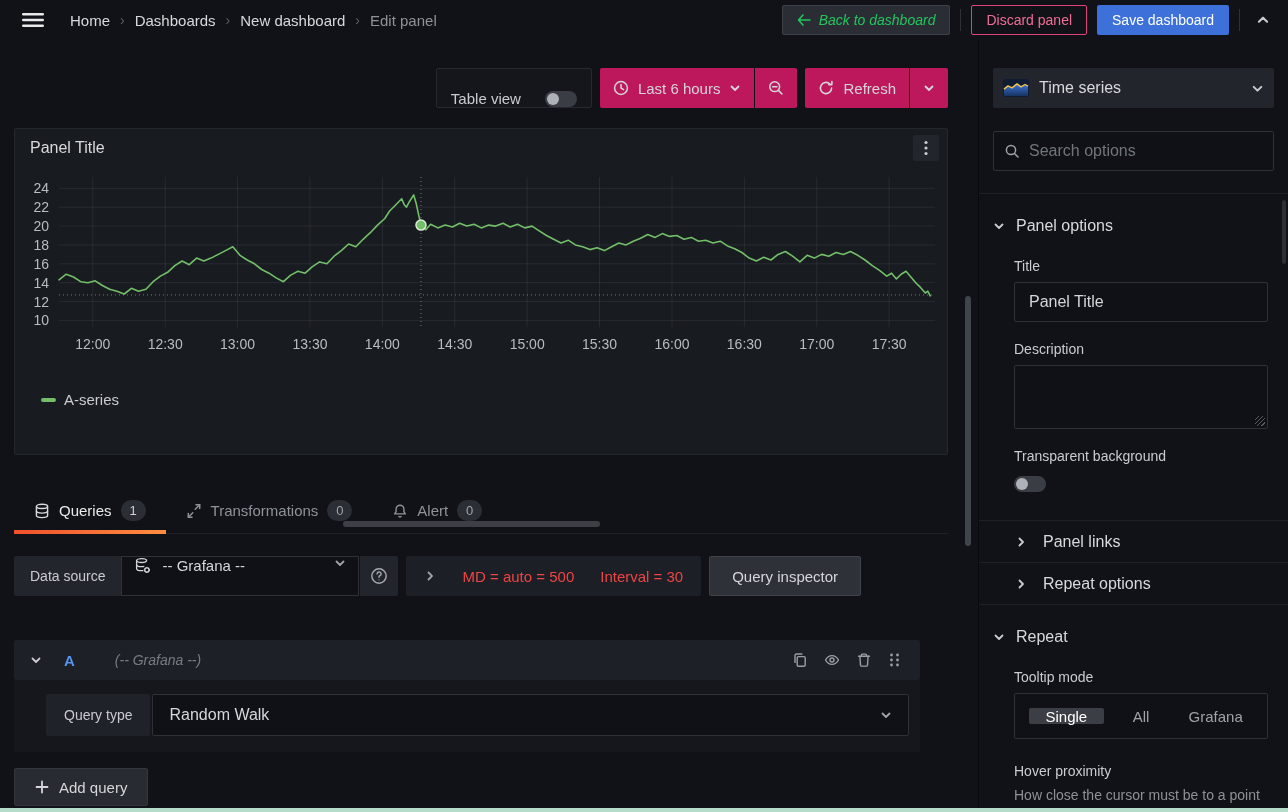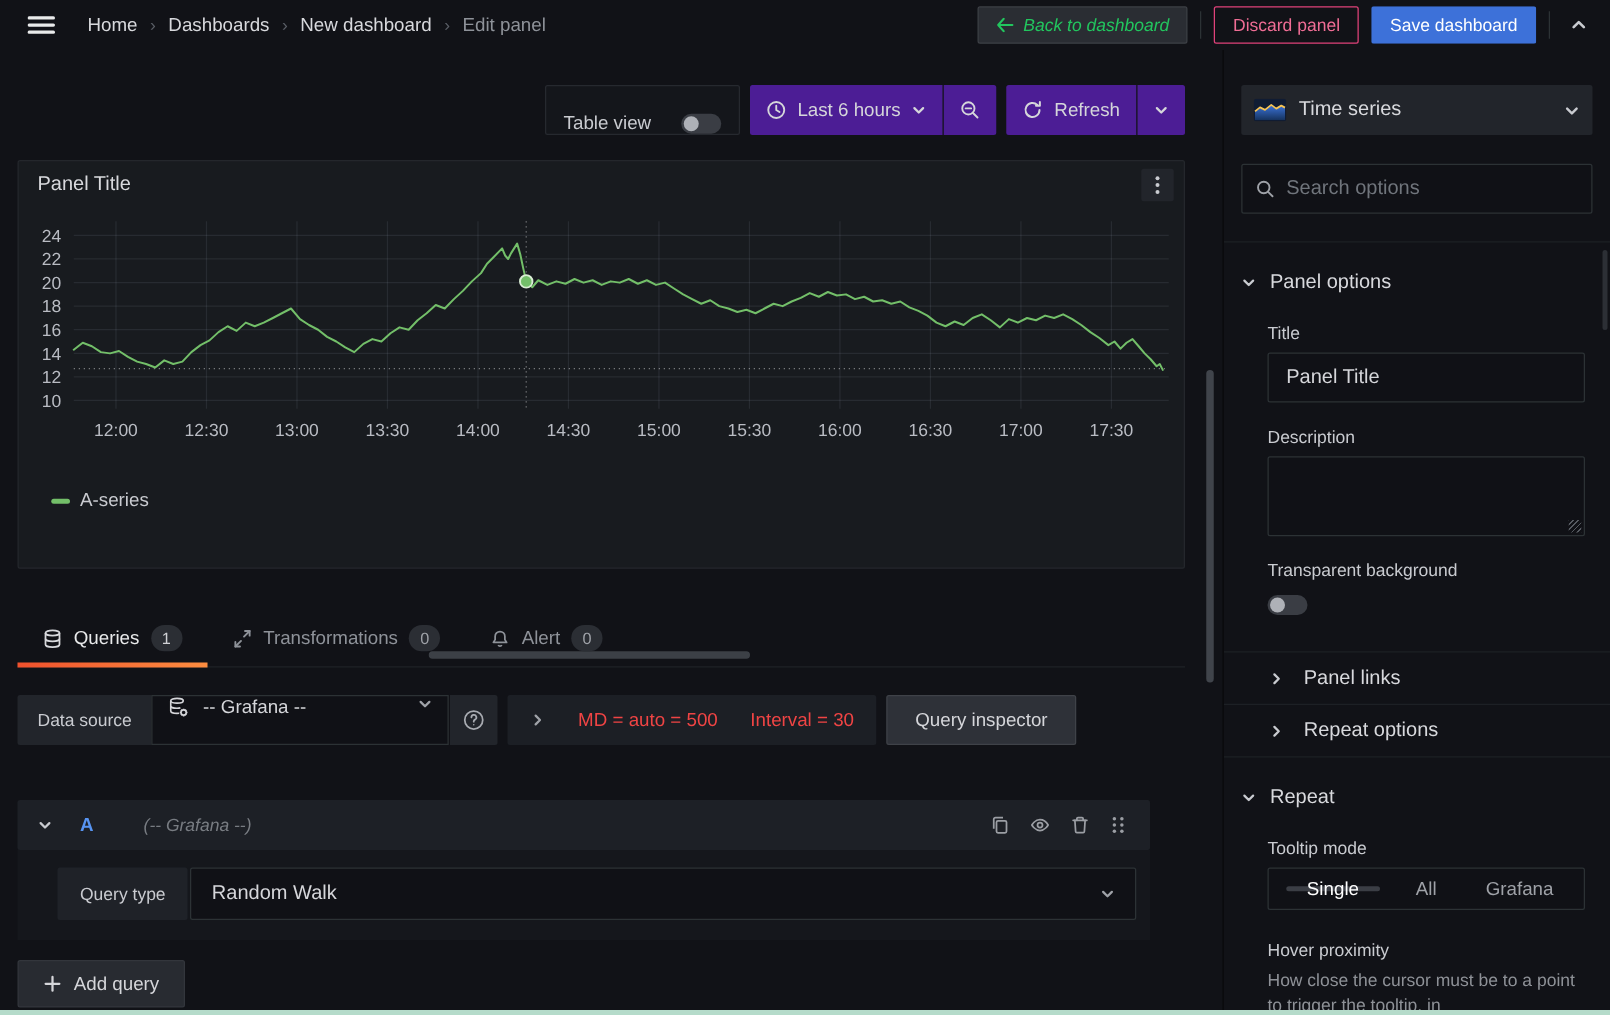--- a/index.html
+++ b/index.html
@@ -26,21 +26,21 @@
 
   .body { display:flex; height:772px; }
   .main { position:relative; width:978px; padding:28px 30px 0 14px; overflow:hidden; }
 
   
   .toolbar { display:flex; justify-content:flex-end; align-items:center; gap:8px; margin-bottom:20px; }
   .tv-group { display:flex; align-items:flex-end; gap:24px; height:40px; padding:0 14px;
               border:1px solid #26292f; border-radius:2px; background:#14161b; color:#c9cbd0; font-size:15px; }
   .toggle { position:relative; width:32px; height:16px; border-radius:8px; background:#3a3d44; border:none; cursor:pointer; flex:none; }
   .toggle::after { content:''; position:absolute; left:2px; top:2px; width:12px; height:12px; border-radius:50%; background:#aeb1b7; }
-  .tb-group { display:flex; align-items:stretch; height:40px; background:#4c1d95; border-radius:2px; overflow:hidden; }
+  .tb-group { display:flex; align-items:stretch; height:40px; background:#be185d; border-radius:2px; overflow:hidden; }
   .tb-btn { display:flex; align-items:center; gap:9px; padding:0 13px; background:transparent; border:none;
             color:#d5d6da; font-size:15px; cursor:pointer; font-family:inherit; }
   .tb-div { width:1px; background:#111217; }
 
   
   .panel { width:934px; height:327px; background:#181b1f; border:1px solid #24272c; border-radius:2px; }
   .panel-header { height:38px; display:flex; align-items:center; padding:0 8px 0 15px; }
   .panel-title { font-size:16px; color:#d8d9dd; }
   .kebab-btn { margin-left:auto; width:26px; height:26px; display:flex; align-items:center; justify-content:center;
                background:#22252b; border:none; border-radius:2px; color:#c9cbd0; cursor:pointer; }
@@ -112,21 +112,21 @@
   .fld { margin-left:21px; }
   .fld-label { display:block; margin-top:19px; font-size:14px; color:#c9cbd0; }
   .txt-input { width:254px; height:40px; margin-top:8px; padding:0 14px; background:#101116; border:1px solid #2c3235;
                border-radius:2px; color:#d5d6da; font-size:16px; font-family:inherit; }
   .txt-area { position:relative; width:254px; height:64px; margin-top:8px; background:#101116; border:1px solid #2c3235; border-radius:2px; }
   .txt-area::after { content:''; position:absolute; right:2px; bottom:2px; width:10px; height:10px;
                      background:repeating-linear-gradient(-45deg, transparent 0 2px, #565a61 2px 3px); }
   .collapse-row { display:flex; align-items:center; gap:16px; height:41px; padding-left:22px; width:100%;
                   background:none; border:none; color:#d8d9dd; font-size:16px; cursor:pointer; font-family:inherit; }
   .collapse-row .chev { color:#c9cbd0; }
-  .radio-group { display:flex; align-items:center; width:254px; height:34px; margin:8px 0 0 21px; padding:14px;
+  .radio-group { display:flex; align-items:center; width:254px; height:46px; margin:8px 0 0 21px; padding:14px;
                  background:#101116; border:1px solid #2c3235; border-radius:2px; }
   .radio-opt { flex:1; height:100%; display:flex; align-items:center; justify-content:center; border:none; background:none;
                color:#9fa2a8; font-size:15px; border-radius:2px; cursor:pointer; font-family:inherit; }
   .radio-opt.selected { background:#3b3e45; color:#fff; }
   .help-text { margin:6px 0 0 21px; width:256px; font-size:14px; line-height:1.45; color:#8e9197; }
   .side-vscroll { position:absolute; right:2px; top:160px; width:4px; height:64px; border-radius:2px; background:#2c2f35; cursor:pointer; }
 
   .bottom-accent { position:absolute; left:0; right:0; bottom:0; height:4px; background:#b5dbca; }
 
   svg.ic { display:block; }

